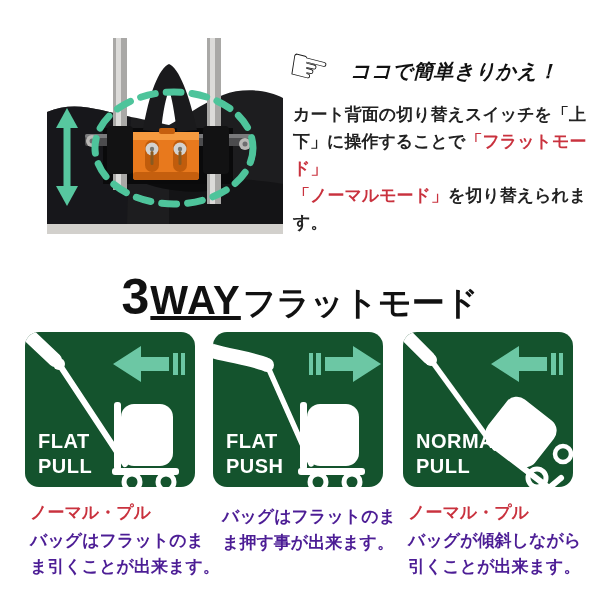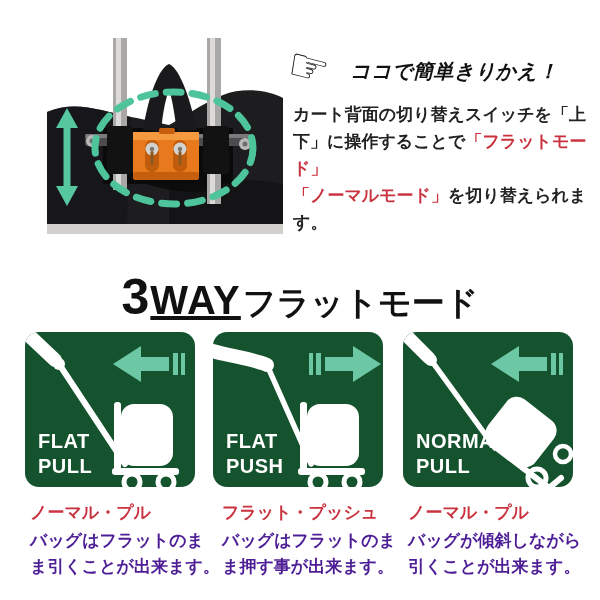--- a/index.html
+++ b/index.html
@@ -202,21 +202,20 @@
 
   <div class="caption cap-1">
     <div class="cap-title">ノーマル・プル</div>
     <div class="cap-body">
       <div>バッグはフラットのま</div>
       <div>ま引くことが出来ます。</div>
     </div>
   </div>
 
   <div class="caption cap-2">
-    <div class="cap-title">フラット・プッシュ</div>
     <div class="cap-body">
       <div>バッグはフラットのま</div>
       <div>ま押す事が出来ます。</div>
     </div>
   </div>
 
   <div class="caption cap-3">
     <div class="cap-title">ノーマル・プル</div>
     <div class="cap-body">
       <div>バッグが傾斜しながら</div>

